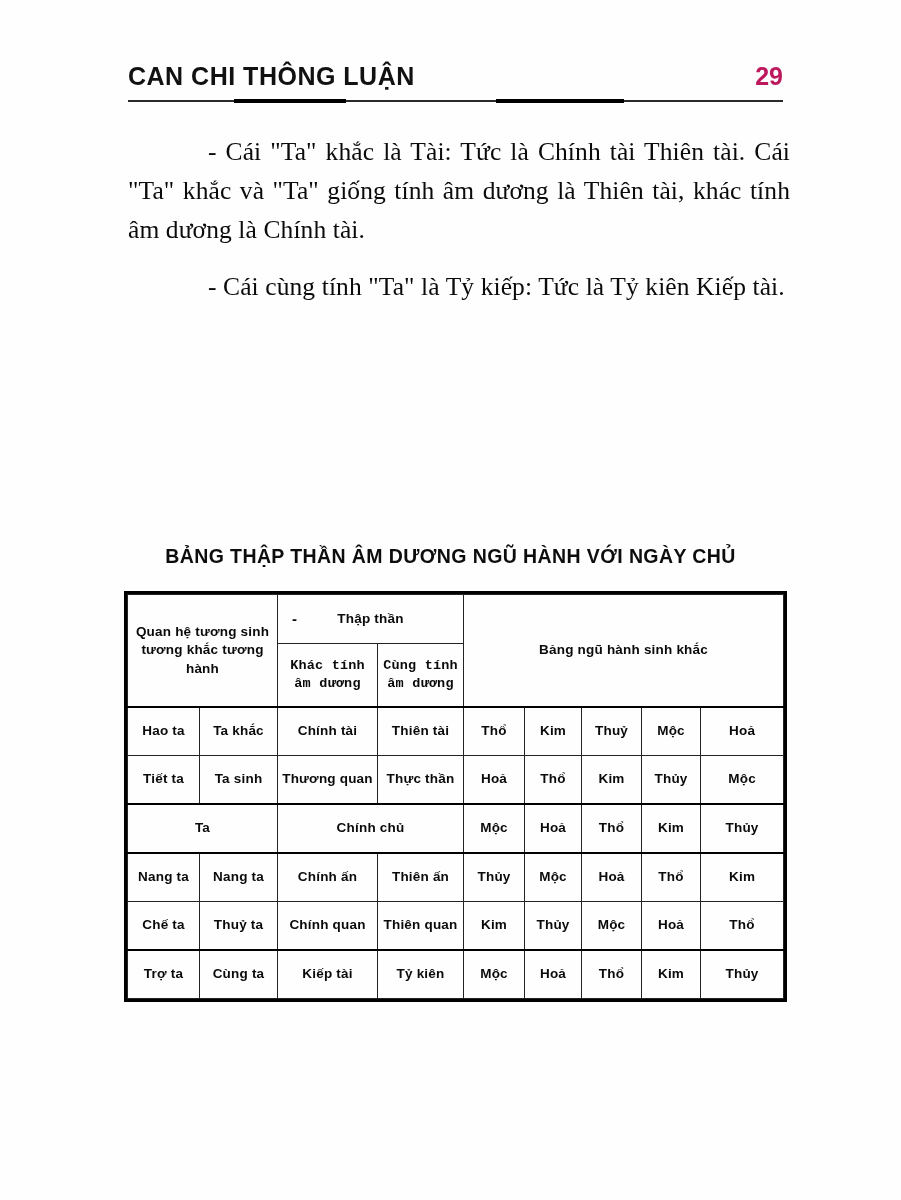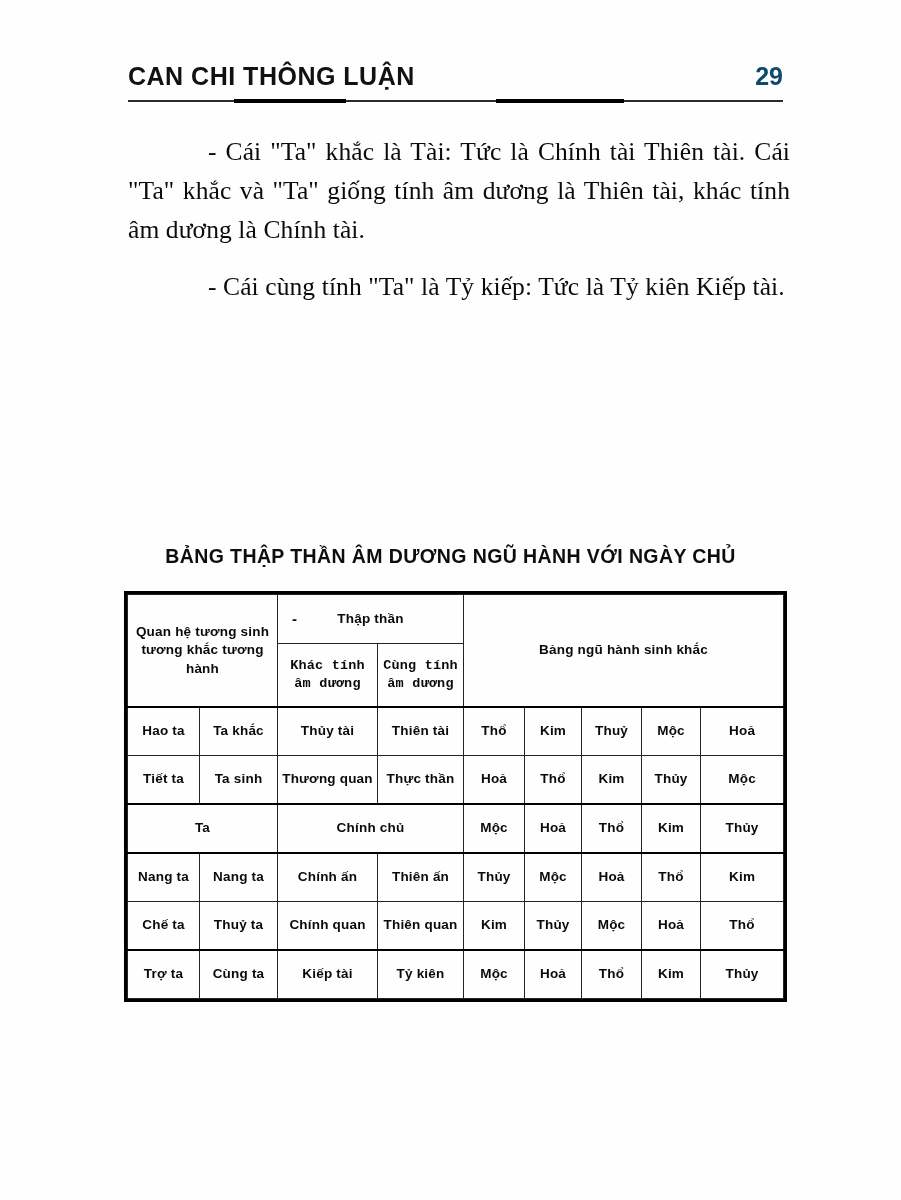--- a/index.html
+++ b/index.html
@@ -36,21 +36,21 @@
     font-family: "Liberation Sans", "DejaVu Sans", sans-serif;
     font-size: 25px;
     font-weight: 700;
     letter-spacing: 0.5px;
     color: #111;
   }
   .header-page {
     font-family: "Liberation Sans", "DejaVu Sans", sans-serif;
     font-size: 25px;
     font-weight: 700;
-    color: #0c4a6e;
+    color: #be185d;
   }
   .header-rule {
     position: absolute;
     left: 128px;
     top: 100px;
     width: 655px;
     height: 2px;
     background: #2a2a2a;
   }
   .header-rule::before {
@@ -217,21 +217,21 @@
       </tr>
 
       <tr class="row-h2">
         <td class="sub thick-left">Khác tính âm dương</td>
         <td class="sub">Cùng tính âm dương</td>
       </tr>
 
       <tr class="row-d thick-top">
         <td>Hao ta</td>
         <td>Ta khắc</td>
-        <td class="thick-left">Thủy tài</td>
+        <td class="thick-left">Chính tài</td>
         <td>Thiên tài</td>
         <td class="elem thick-left">Thổ</td>
         <td class="elem">Kim</td>
         <td class="elem">Thuỷ</td>
         <td class="elem">Mộc</td>
         <td class="elem">Hoả</td>
       </tr>
 
       <tr class="row-d">
         <td>Tiết ta</td>

